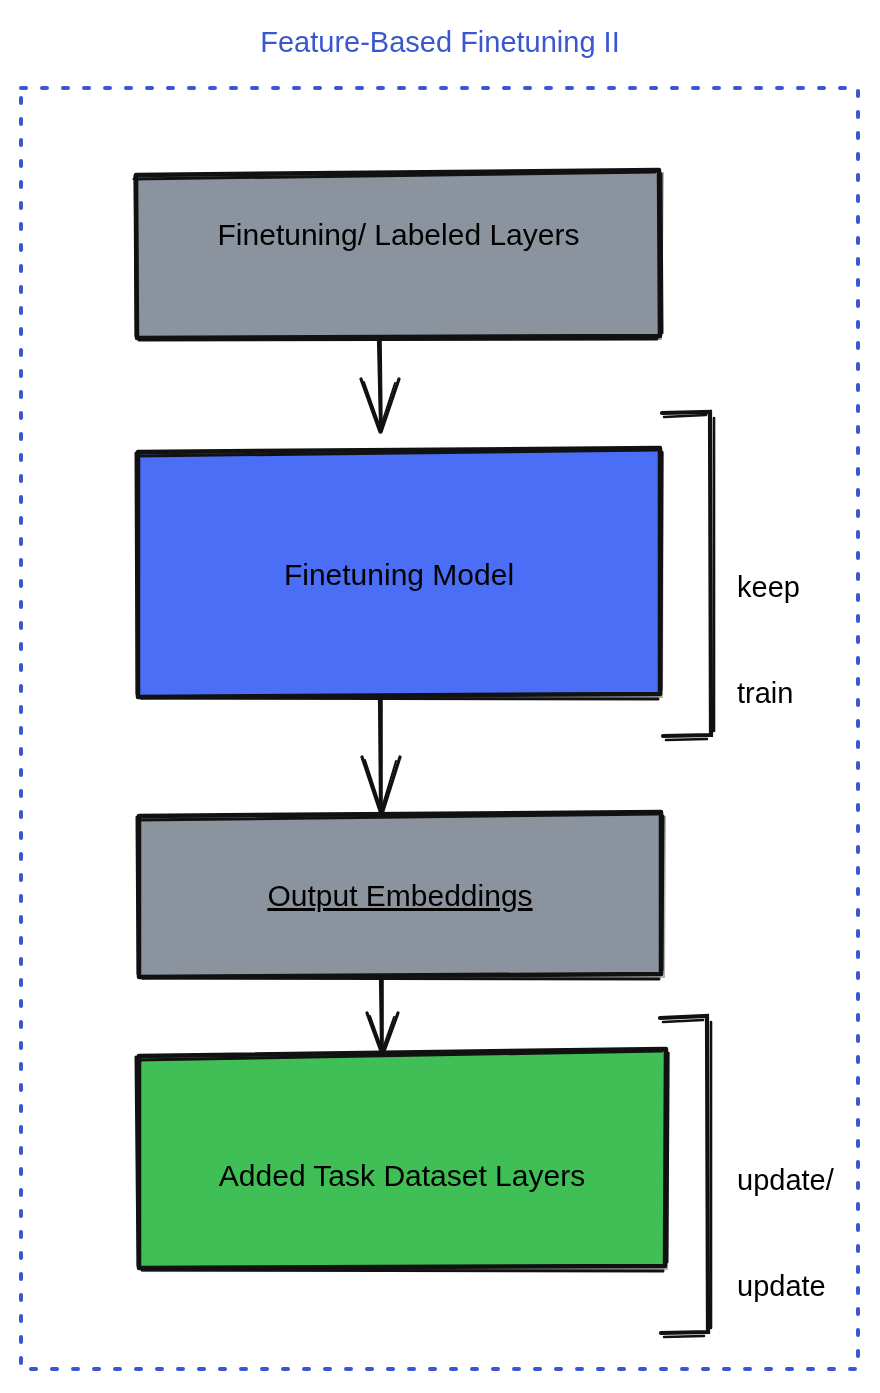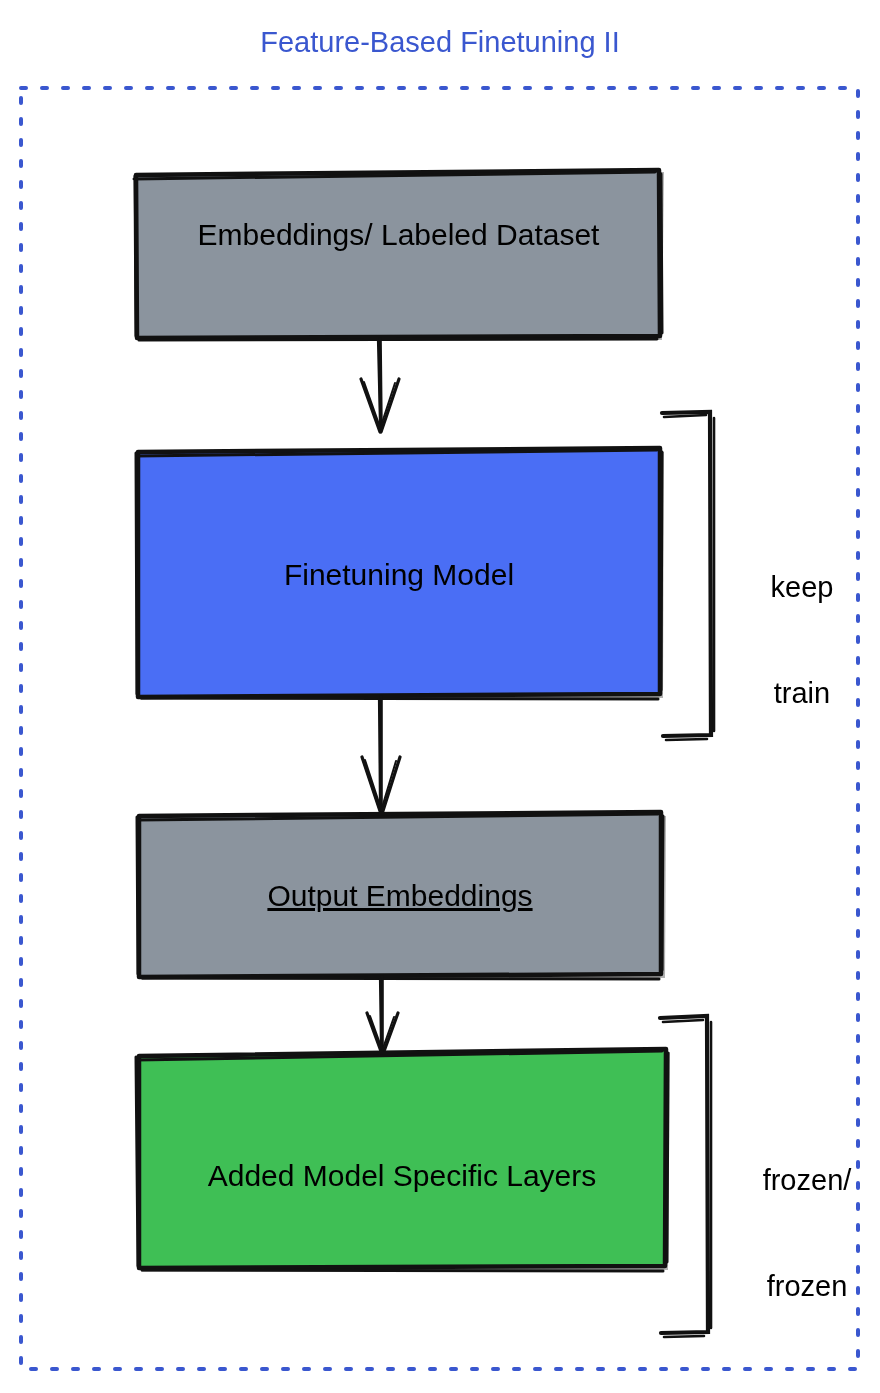--- a/index.html
+++ b/index.html
@@ -55,21 +55,21 @@
     letter-spacing: 0px;
     pointer-events: auto;
   }
   .box-label {
     font-size: 30px;
     text-align: center;
   }
   .side-label {
     font-size: 29px;
     line-height: 1.22;
-    text-align: center;
+    text-align: left;
   }
 </style>
 </head>
 <body>
 
 <div id="diagram-root">
 
   <svg id="diagram-svg" viewBox="0 0 880 1393" xmlns="http://www.w3.org/2000/svg">
 
     <rect x="21" y="88" width="837" height="1281" fill="none" stroke="#3a57cf" stroke-width="4" stroke-dasharray="5 16" stroke-linecap="round"></rect>
@@ -137,32 +137,32 @@
     <g>
       <path d="M660,1018 L707,1016 L708,1332 L661,1333" fill="none" stroke="#111111" stroke-width="4.2" stroke-linejoin="miter" stroke-linecap="round"></path>
       <path d="M663,1022 L703,1020 M711,1022 L711,1328 M704,1336 L664,1337" fill="none" stroke="#111111" stroke-width="2.6" stroke-linecap="round"></path>
     </g>
   </svg>
 
   <div class="txt-layer">
 
     <div id="page-title">Feature-Based Finetuning II</div>
 
-    <div class="lbl box-label" style="left:137px; top:218px; width:523px;">Embeddings/ Labeled Dataset</div>
+    <div class="lbl box-label" style="left:137px; top:218px; width:523px;">Finetuning/ Labeled Layers</div>
 
     <div class="lbl box-label" style="left:138px; top:558px; width:522px;">Finetuning Model</div>
 
     <div class="lbl box-label" style="left:139px; top:879px; width:522px;text-decoration:underline;">Output Embeddings</div>
 
-    <div class="lbl box-label" style="left:139px; top:1159px; width:526px;">Added Model Specific Layers</div>
+    <div class="lbl box-label" style="left:139px; top:1159px; width:526px;">Added Task Dataset Layers</div>
 
     <div class="lbl side-label" style="left:737px; top:499px; width:130px;">
       <div>keep</div>
       <div>train</div>
     </div>
 
     <div class="lbl side-label" style="left:737px; top:1092px; width:140px;">
-      <div>frozen/</div>
-      <div>frozen</div>
+      <div>update/</div>
+      <div>update</div>
     </div>
 
   </div>
 </div>
 
 </body></html>

